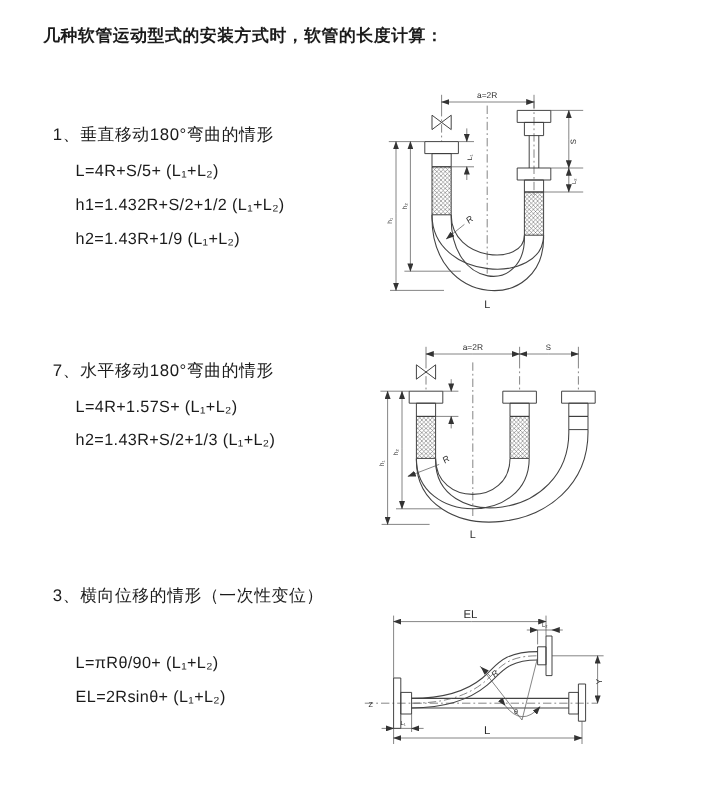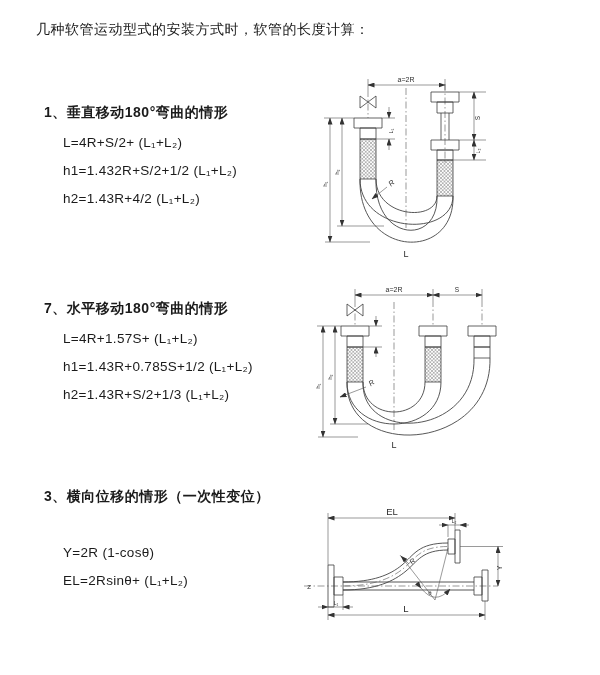--- a/index.html
+++ b/index.html
@@ -1,22 +1,22 @@
 <!DOCTYPE html>
 <html><head>
 <meta charset="utf-8">
 <style>
   html,body{margin:0;padding:0}
   body{
     width:600px;height:675px;position:relative;overflow:hidden;
     background:#ffffff;color:#1b1b1b;
     font-family:"Liberation Sans","DejaVu Sans",sans-serif;
   }
-  .title{position:absolute;left:36px;top:21px;font-size:14px;font-weight:normal;letter-spacing:.5px;white-space:nowrap}
-  .heading{position:absolute;left:44px;font-size:14px;font-weight:bold;letter-spacing:.5px;white-space:nowrap}
+  .title{position:absolute;left:36px;top:21px;font-size:14px;font-weight:bold;letter-spacing:.5px;white-space:nowrap}
+  .heading{position:absolute;left:44px;font-size:14px;font-weight:normal;letter-spacing:.5px;white-space:nowrap}
   .formulas{position:absolute;left:63px}
   .formula{font-size:13.5px;line-height:19px;margin-bottom:9px;white-space:nowrap;letter-spacing:.3px}
   #sec1-h{top:104px}#sec1-f{top:133px}
   #sec2-h{top:300px}#sec2-f{top:329px}
   #sec3-h{top:488px}#sec3-f{top:543px}
   .diag{position:absolute}
   #d1{left:308px;top:66px}
   #d2{left:306px;top:280px}
   #d3{left:298px;top:503px}
   svg{display:block}
@@ -28,35 +28,34 @@
   .hose{stroke:#444;stroke-width:.9;fill:none}
   .braid{stroke:#3c3c3c;stroke-width:.8}
 </style>
 </head>
 <body>
 
 <div class="title">几种软管运动型式的安装方式时，软管的长度计算：</div>
 
 <div id="sec1-h" class="heading">1、垂直移动180°弯曲的情形</div>
 <div id="sec1-f" class="formulas">
-  <div class="formula">L=4R+S/2+ (L₁+L₂)</div>
+  <div class="formula">L=4R+S/5+ (L₁+L₂)</div>
   <div class="formula">h1=1.432R+S/2+1/2 (L₁+L₂)</div>
-  <div class="formula">h2=1.43R+4/2 (L₁+L₂)</div>
+  <div class="formula">h2=1.43R+1/9 (L₁+L₂)</div>
 </div>
 
 <div id="sec2-h" class="heading">7、水平移动180°弯曲的情形</div>
 <div id="sec2-f" class="formulas">
   <div class="formula">L=4R+1.57S+ (L₁+L₂)</div>
-  <div class="formula">h1=1.43R+0.785S+1/2 (L₁+L₂)</div>
   <div class="formula">h2=1.43R+S/2+1/3 (L₁+L₂)</div>
 </div>
 
 <div id="sec3-h" class="heading">3、横向位移的情形（一次性变位）</div>
 <div id="sec3-f" class="formulas">
-  <div class="formula">Y=2R (1-cosθ)</div>
+  <div class="formula">L=πRθ/90+ (L₁+L₂)</div>
   <div class="formula">EL=2Rsinθ+ (L₁+L₂)</div>
 </div>
 
 <svg id="d1" class="diag" width="292" height="198" viewBox="0 0 292 198">
   <defs>
     <pattern id="bp1" patternUnits="userSpaceOnUse" width="3.5" height="3.5">
       <path d="M0,3.5 L3.5,0 M0,0 L3.5,3.5" stroke="#666" stroke-width="0.45"></path>
     </pattern>
     <marker id="ar1" viewBox="0 0 7 5" markerWidth="7" markerHeight="5" refX="6.5" refY="2.5" orient="auto" markerUnits="userSpaceOnUse">
       <path d="M0,0 L7,2.5 L0,5 Z" fill="#333"></path>

